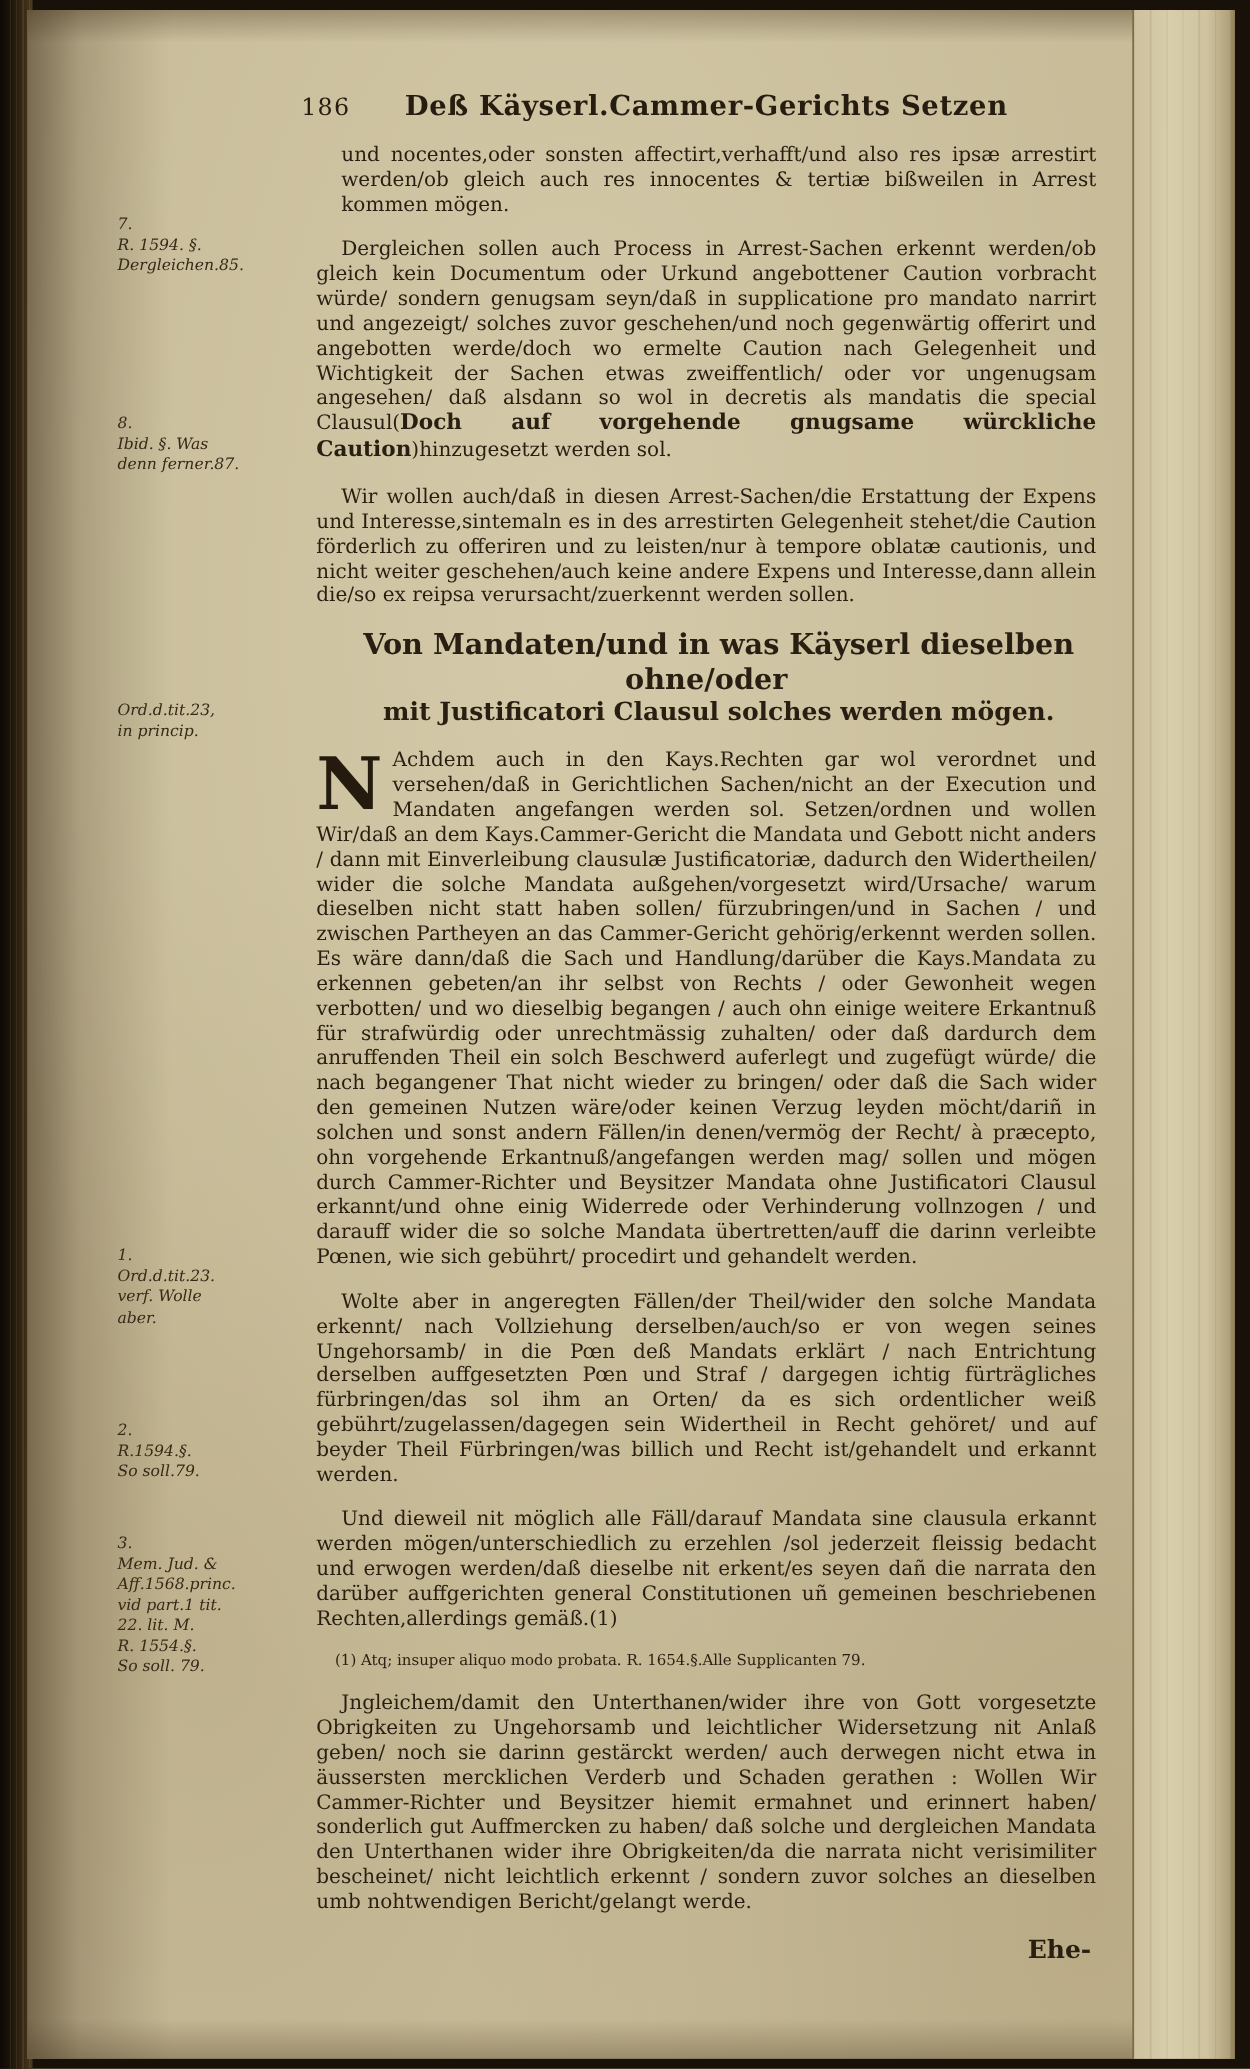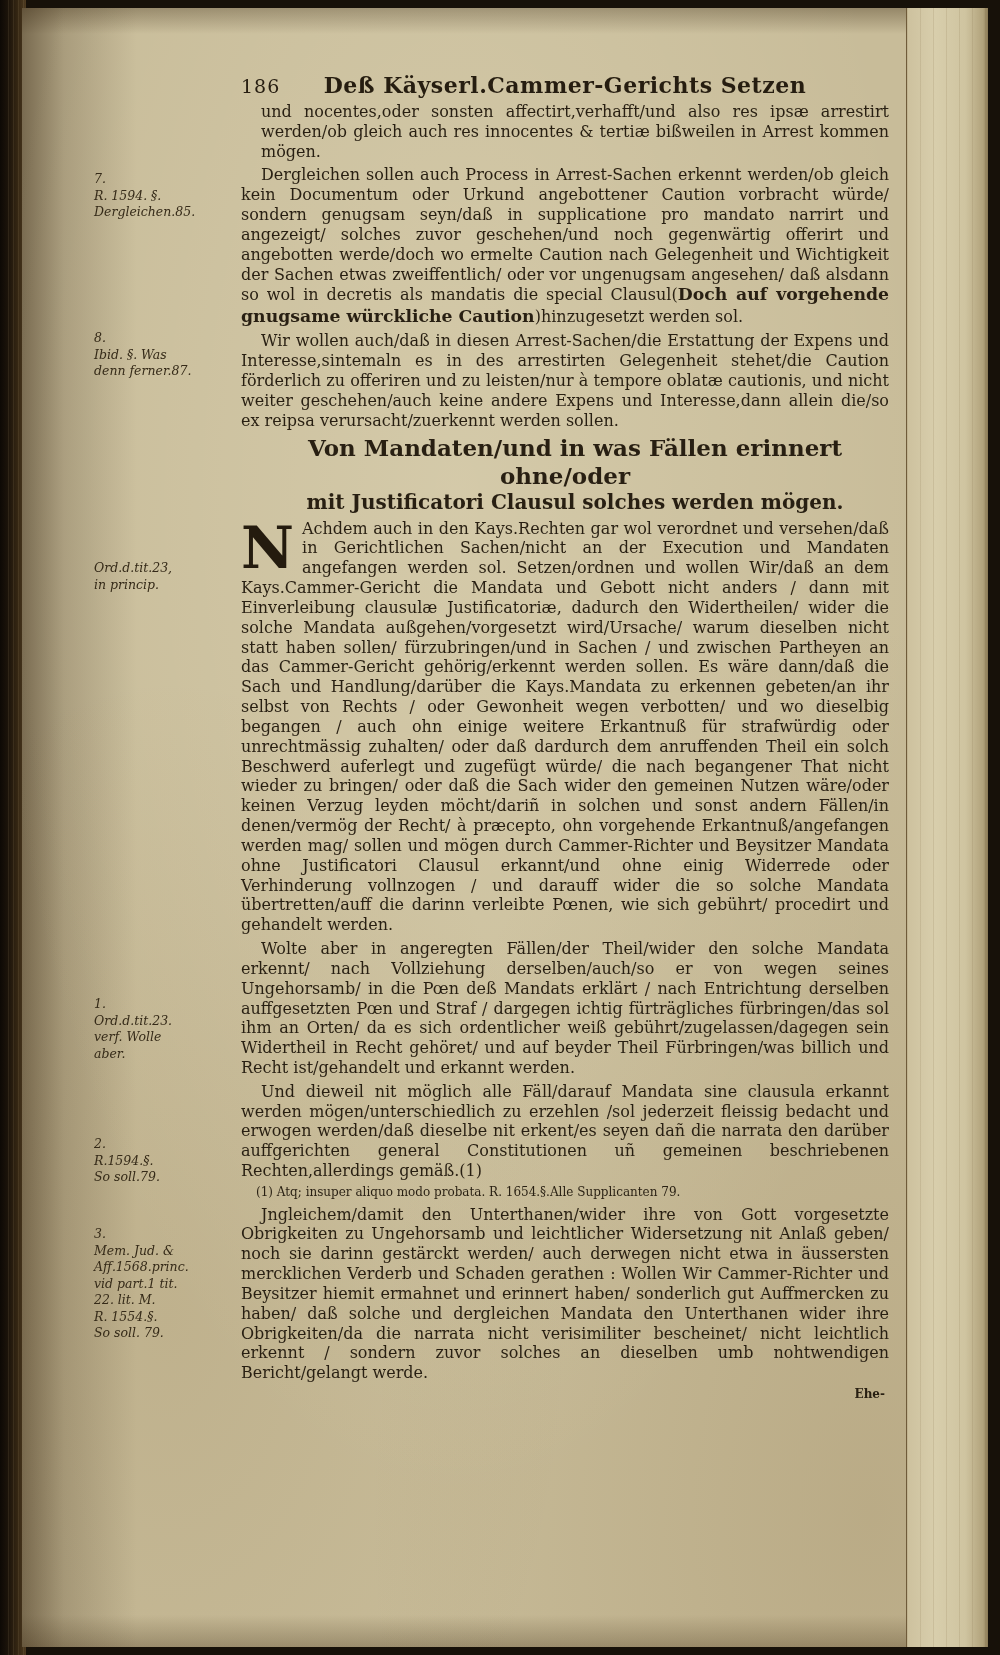--- a/index.html
+++ b/index.html
@@ -58,40 +58,40 @@
     position:relative; text-align:center;
     font-weight:bold; font-size:22px; letter-spacing:0.5px;
     margin-bottom:2px; color:#261d10;
   }
   .page-num {
     position:absolute; left:4px; top:3px;
     font-weight:normal; font-size:19px; letter-spacing:1px;
   }
 
   .flow { text-align:justify; font-size:16px; line-height:1.24; }
-  .flow p { margin:4px; text-indent:1.25em; }
+  .flow p { margin:16px; text-indent:1.25em; }
   .flow p.cont { text-indent:0; padding-left:20px; }
   .flow p.noindent { text-indent:0; }
 
   .emph { font-weight:bold; font-size:1.08em; }
 
   .sec-heading { text-align:center; font-weight:bold; text-indent:0; margin:14px 0 4px; }
   .sec-heading .h1 { display:block; font-size:23px; line-height:1.2; }
   .sec-heading .h2 { display:block; font-size:20px; line-height:1.25; }
   .sec-num { text-align:center; text-indent:0; font-size:15px; letter-spacing:4px; margin:8px 0 6px; }
 
   .dropcap {
     float:left; font-weight:bold;
     font-size:58px; line-height:52px;
     padding:3px 8px 0 0; color:#241b0e;
   }
 
   .footnote { font-size:12px; text-indent:2.6em; margin-top:5px; line-height:1.3; }
 
-  .catchword { text-align:right; text-indent:0; font-weight:bold; font-size:12px; margin-top:4px; padding-right:4px; }
+  .catchword { text-align:right; text-indent:0; font-weight:bold; font-size:20px; margin-top:4px; padding-right:4px; }
 </style>
 </head>
 <body>
 
 <div class="scan">
 
   <div class="spine">
     <div class="spine-lines"></div>
   </div>
 
@@ -131,21 +131,21 @@
 
       <div class="flow">
 
         <p class="cont">und nocentes,oder sonsten affectirt,verhafft/und also res ipsæ arrestirt werden/ob gleich auch res innocentes &amp; tertiæ bißweilen in Arrest kommen mögen.</p>
 
         <p><span>Dergleichen sollen auch Process in Arrest-Sachen erkennt werden/ob gleich kein Documentum oder Urkund angebottener Caution vorbracht würde/ sondern genugsam seyn/daß in supplicatione pro mandato narrirt und angezeigt/ solches zuvor geschehen/und noch gegenwärtig offerirt und angebotten werde/doch wo ermelte Caution nach Gelegenheit und Wichtigkeit der Sachen etwas zweiffentlich/ oder vor ungenugsam angesehen/ daß alsdann so wol in decretis als mandatis die special Clausul(</span><span class="emph">Doch auf vorgehende gnugsame würckliche Caution</span><span>)hinzugesetzt werden sol.</span></p>
 
         <p>Wir wollen auch/daß in diesen Arrest-Sachen/die Erstattung der Expens und Interesse,sintemaln es in des arrestirten Gelegenheit stehet/die Caution förderlich zu offeriren und zu leisten/nur à tempore oblatæ cautionis, und nicht weiter geschehen/auch keine andere Expens und Interesse,dann allein die/so ex reipsa verursacht/zuerkennt werden sollen.</p>
 
         <p class="sec-heading">
-          <span class="h1">Von Mandaten/und in was Fällen erinnert ohne/oder</span>
+          <span class="h1">Von Mandaten/und in was Käyserl dieselben ohne/oder</span>
           <span class="h2">mit Justificatori Clausul solches werden mögen.</span>
         </p>
 
 
         <p class="noindent"><span class="dropcap">N</span><span>Achdem auch in den Kays.Rechten gar wol verordnet und versehen/daß in Gerichtlichen Sachen/nicht an der Execution und Mandaten angefangen werden sol. Setzen/ordnen und wollen Wir/daß an dem Kays.Cammer-Gericht die Mandata und Gebott nicht anders / dann mit Einverleibung clausulæ Justificatoriæ, dadurch den Widertheilen/ wider die solche Mandata außgehen/vorgesetzt wird/Ursache/ warum dieselben nicht statt haben sollen/ fürzubringen/und in Sachen / und zwischen Partheyen an das Cammer-Gericht gehörig/erkennt werden sollen. Es wäre dann/daß die Sach und Handlung/darüber die Kays.Mandata zu erkennen gebeten/an ihr selbst von Rechts / oder Gewonheit wegen verbotten/ und wo dieselbig begangen / auch ohn einige weitere Erkantnuß für strafwürdig oder unrechtmässig zuhalten/ oder daß dardurch dem anruffenden Theil ein solch Beschwerd auferlegt und zugefügt würde/ die nach begangener That nicht wieder zu bringen/ oder daß die Sach wider den gemeinen Nutzen wäre/oder keinen Verzug leyden möcht/dariñ in solchen und sonst andern Fällen/in denen/vermög der Recht/ à præcepto, ohn vorgehende Erkantnuß/angefangen werden mag/ sollen und mögen durch Cammer-Richter und Beysitzer Mandata ohne Justificatori Clausul erkannt/und ohne einig Widerrede oder Verhinderung vollnzogen / und darauff wider die so solche Mandata übertretten/auff die darinn verleibte Pœnen, wie sich gebührt/ procedirt und gehandelt werden.</span></p>
 
         <p>Wolte aber in angeregten Fällen/der Theil/wider den solche Mandata erkennt/ nach Vollziehung derselben/auch/so er von wegen seines Ungehorsamb/ in die Pœn deß Mandats erklärt / nach Entrichtung derselben auffgesetzten Pœn und Straf / dargegen ichtig fürträgliches fürbringen/das sol ihm an Orten/ da es sich ordentlicher weiß gebührt/zugelassen/dagegen sein Widertheil in Recht gehöret/ und auf beyder Theil Fürbringen/was billich und Recht ist/gehandelt und erkannt werden.</p>
 
         <p>Und dieweil nit möglich alle Fäll/darauf Mandata sine clausula erkannt werden mögen/unterschiedlich zu erzehlen /sol jederzeit fleissig bedacht und erwogen werden/daß dieselbe nit erkent/es seyen dañ die narrata den darüber auffgerichten general Constitutionen uñ gemeinen beschriebenen Rechten,allerdings gemäß.(1)</p>
 

